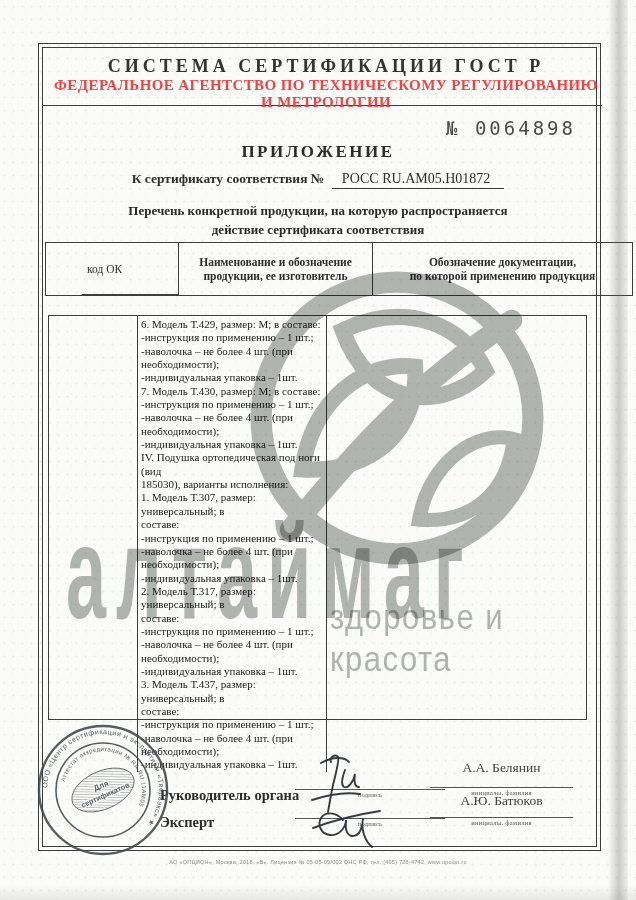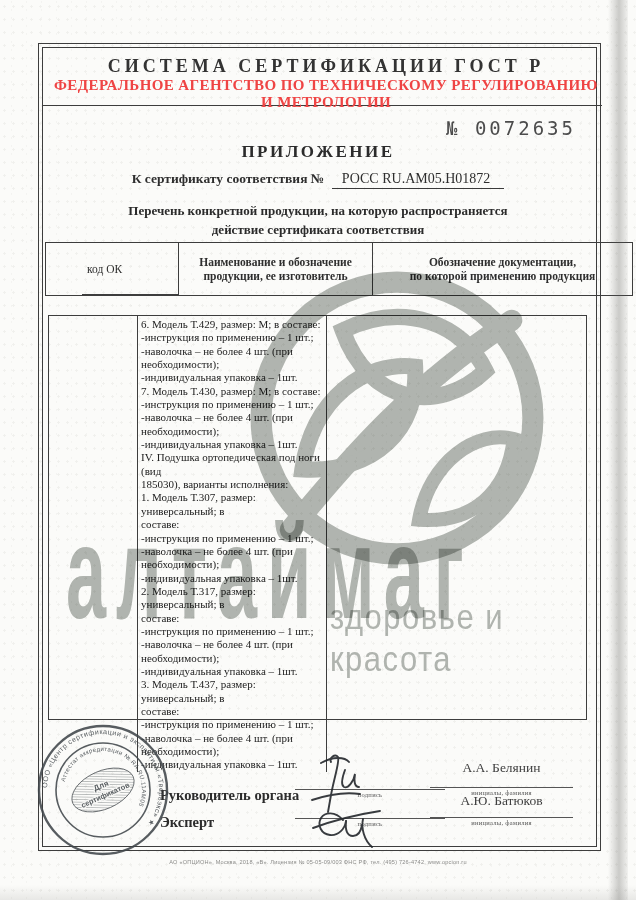--- a/index.html
+++ b/index.html
@@ -85,21 +85,21 @@
 
   <div class="frame-outer">
     <div class="frame-inner"></div>
   </div>
 
   <div class="header-box">
     <div class="hdr1">СИСТЕМА СЕРТИФИКАЦИИ ГОСТ Р</div>
     <div class="hdr2">ФЕДЕРАЛЬНОЕ АГЕНТСТВО ПО ТЕХНИЧЕСКОМУ РЕГУЛИРОВАНИЮ И МЕТРОЛОГИИ</div>
   </div>
 
-  <div class="blank-number">№ 0072635</div>
+  <div class="blank-number">№ 0064898</div>
 
   <div class="doc-title">ПРИЛОЖЕНИЕ</div>
 
   <div class="cert-line">
     <span class="cert-label">К сертификату соответствия №</span>
     <span class="cert-value">РОСС RU.АМ05.Н01872</span>
   </div>
 
   <div class="subtitle">Перечень конкретной продукции,  на которую распространяется
 действие сертификата соответствия</div>

